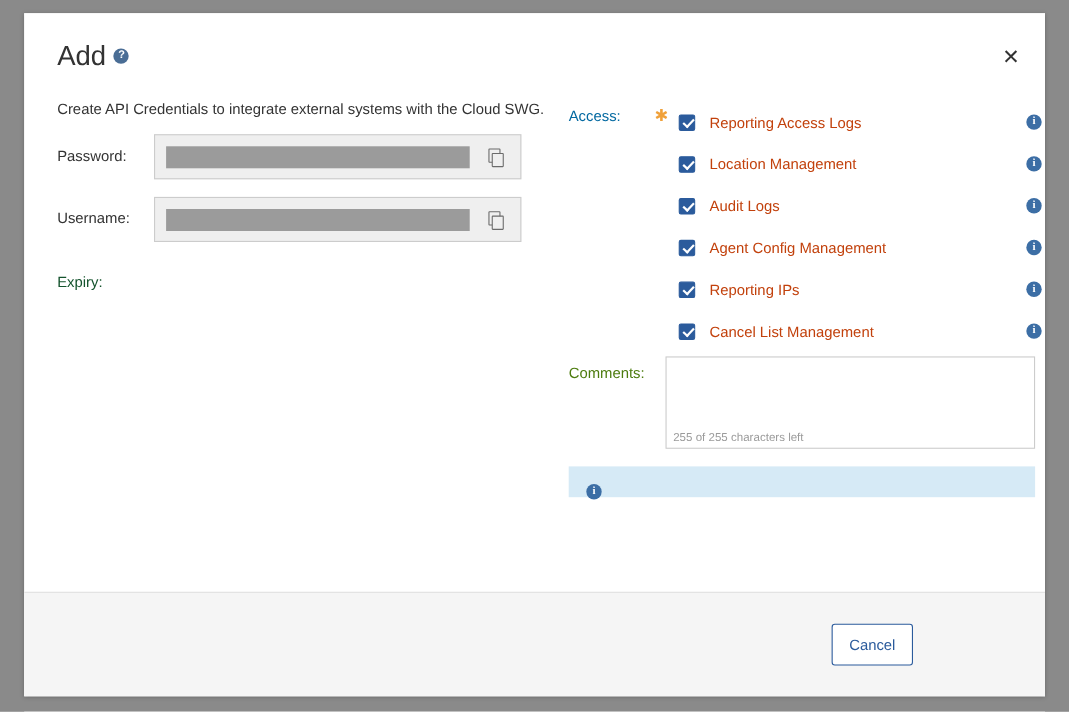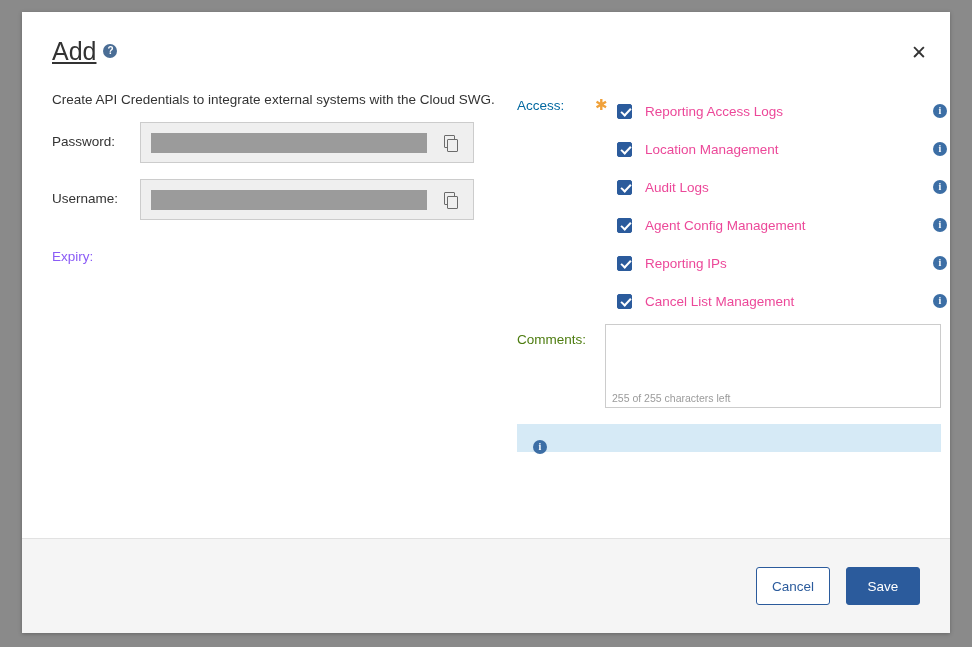--- a/index.html
+++ b/index.html
@@ -84,21 +84,20 @@
     font-family: "Liberation Sans", sans-serif;
   }
   .title {
     position: absolute;
     left: 30px;
     top: 25px;
     font-size: 25px;
     color: #333333;
     font-weight: normal;
     margin: 0;
-    text-decoration: underline;
   }
   .help-icon {
     display: inline-block;
     vertical-align: 6px;
     margin-left: 7px;
     width: 14px; height: 14px;
     border-radius: 50%;
     background: #4a6d95;
     color: #ffffff;
     font-size: 10px;
@@ -176,21 +175,21 @@
     width: 9px; height: 11px;
     border: 1.3px solid #6b6b6b;
     border-radius: 1px;
     background: #efefef;
   }
 
   .expiry-row { position: relative; height: 42px; margin-top: 14px; }
   .expiry-label {
     position: absolute;
     left: 30px; top: 12px;
-    font-size: 13.5px; color: #8b5cf6;
+    font-size: 13.5px; color: #14532d;
   }
   .segmented {
     position: absolute;
     left: 118px; top: 0;
     display: flex;
     border: 1px solid #2c5a9e;
     border-radius: 3px;
     overflow: hidden;
     height: 41px;
   }
@@ -260,21 +259,21 @@
     position: absolute;
     left: 4.5px; top: 1.5px;
     width: 4px; height: 8px;
     border: solid #ffffff;
     border-width: 0 2px 2px 0;
     transform: rotate(43deg);
   }
   .perm-label {
     margin-left: 13px;
     font-size: 13.5px;
-    color: #ec4899;
+    color: #c2410c;
   }
   .info-icon {
     position: absolute;
     right: 0;
     width: 14px; height: 14px;
     border-radius: 50%;
     background: #3c6ea5;
     color: #ffffff;
     font-size: 10px;
     line-height: 14px;
@@ -502,17 +501,16 @@
 
         <div class="notice">
           <span class="notice-icon">i</span>
         </div>
       </div>
 
     </div>
 
     <div class="modal-footer">
       <button class="btn btn-cancel">Cancel</button>
-      <button class="btn btn-save">Save</button>
     </div>
   </div>
 
 </div>
 
 </body></html>

